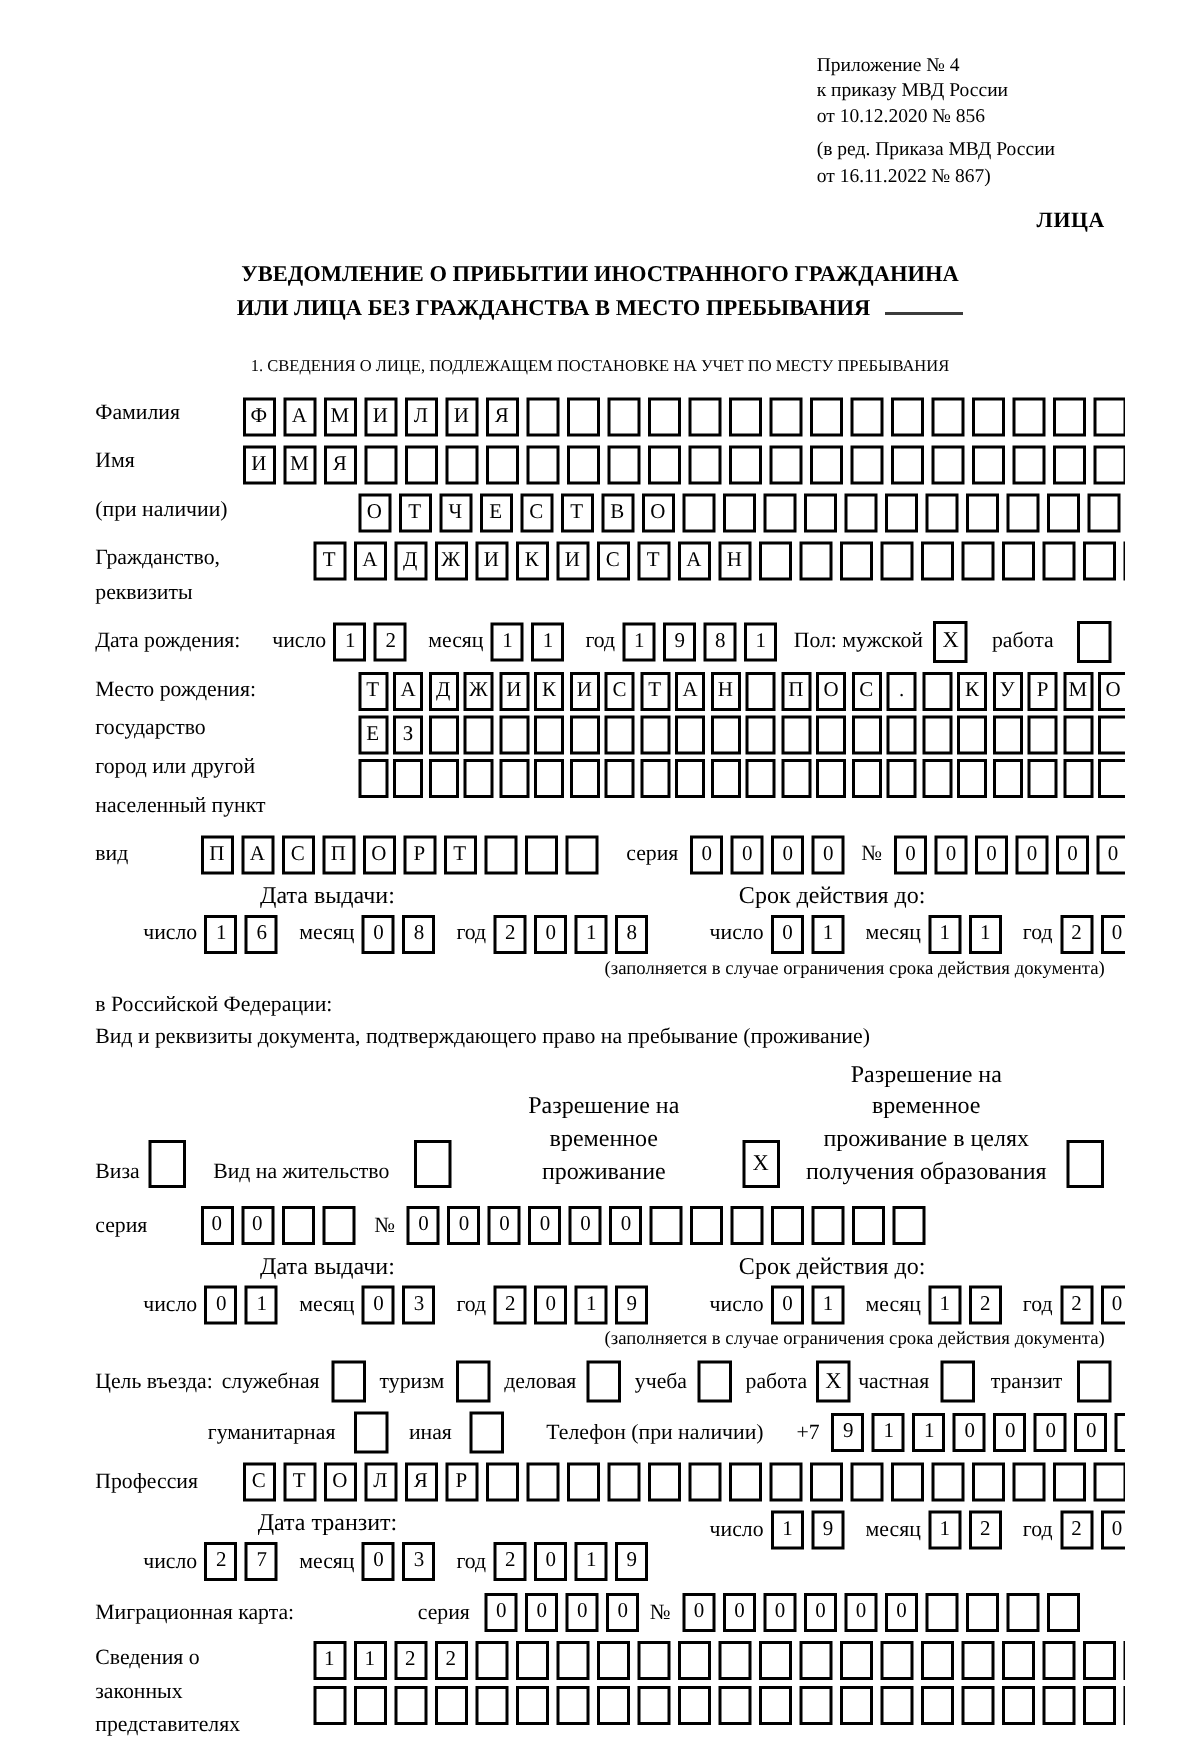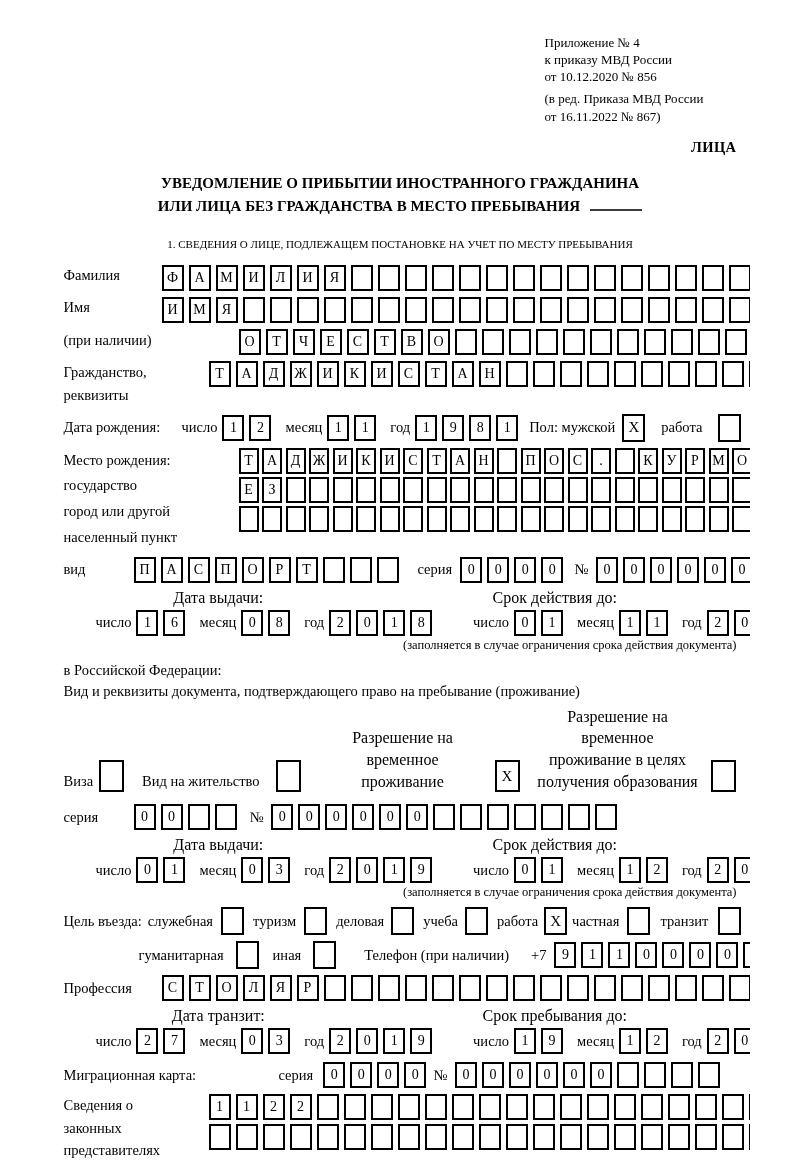--- a/index.html
+++ b/index.html
@@ -561,21 +561,20 @@
         <span class="d-lbl">год</span>
         <span class="boxrow">
             <span class="cbox">2</span>
             <span class="cbox">0</span>
             <span class="cbox">1</span>
             <span class="cbox">9</span>
           </span>
       </div>
     </div>
     <div class="d-right">
-      <div class="d-title">Срок пребывания до:</div>
       <div class="d-line">
         <span class="d-lbl first">число</span>
         <span class="boxrow">
             <span class="cbox">1</span>
             <span class="cbox">9</span>
           </span>
         <span class="d-lbl">месяц</span>
         <span class="boxrow">
             <span class="cbox">1</span>
             <span class="cbox">2</span>

